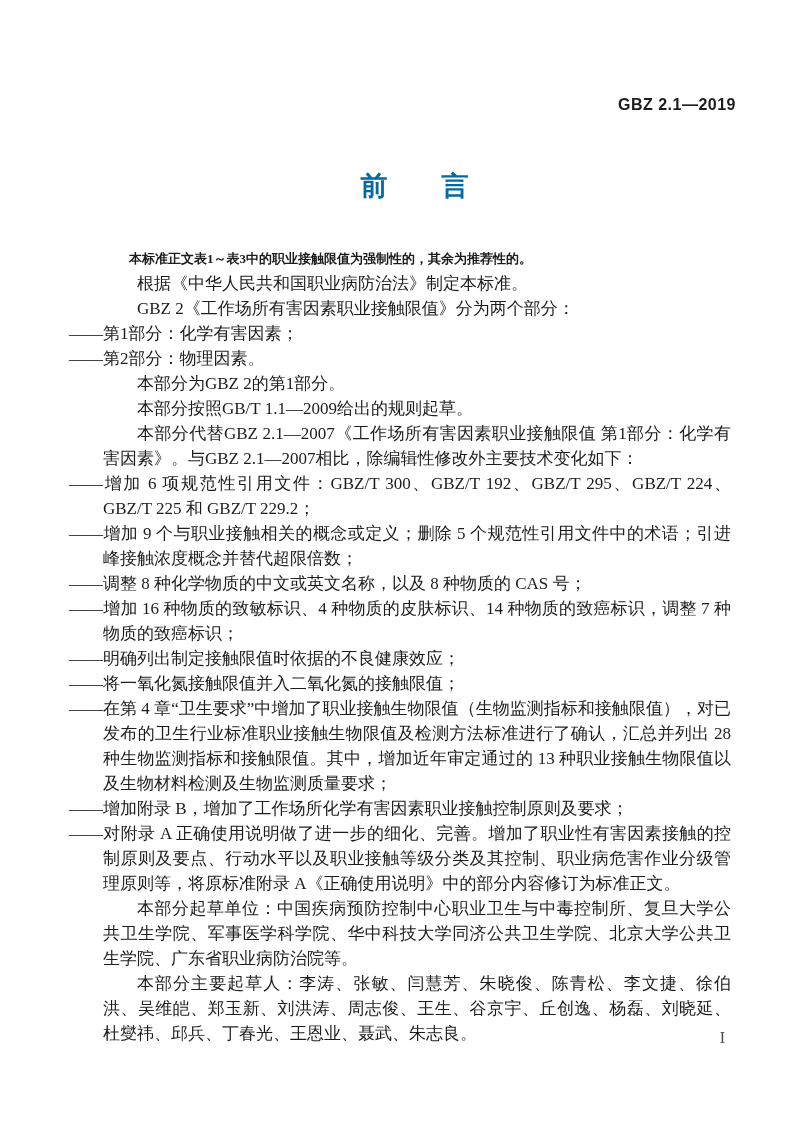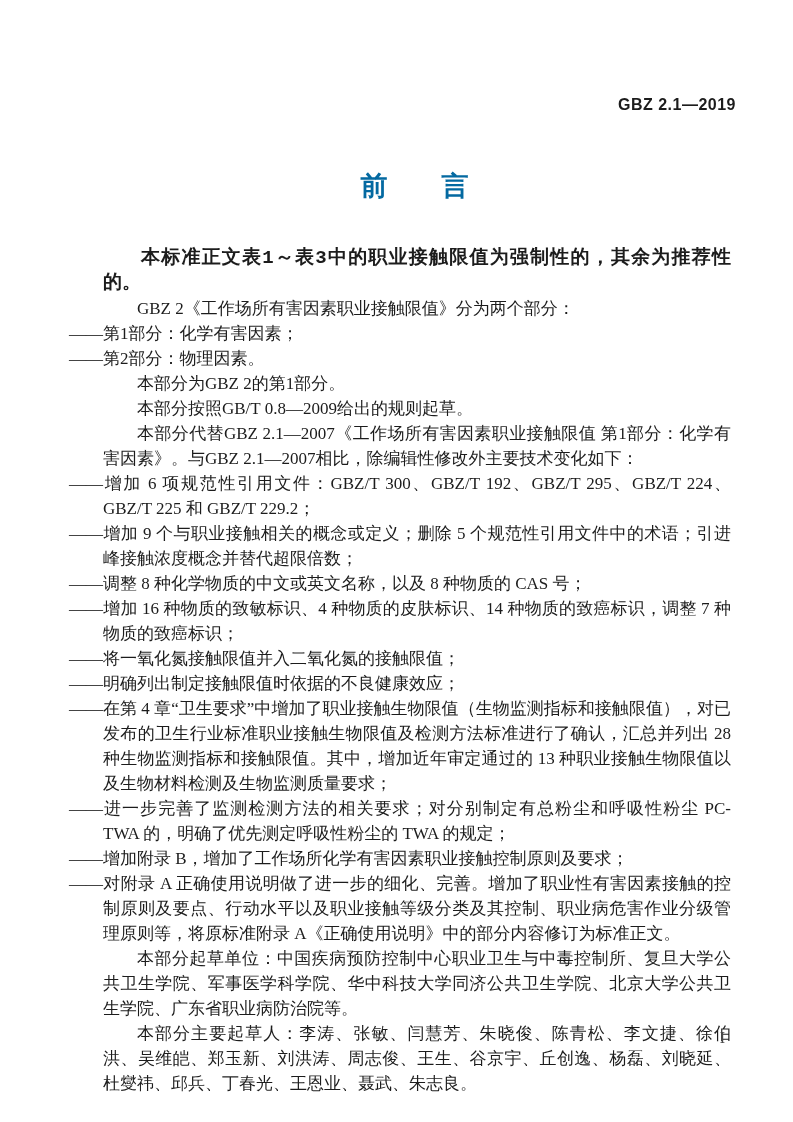--- a/index.html
+++ b/index.html
@@ -51,22 +51,22 @@
   .doc-body p {
     margin: 0;
     padding: 0;
   }
   .para {
     text-indent: 2em;
   }
   .para-strong {
     text-indent: 2em;
     font-weight: bold;
-    font-family: Liberation Mono, monospace;
-    font-size: 19px;
+    font-family: Liberation Serif, serif;
+    font-size: 13px;
   }
   .item {
     padding-left: 4em;
     text-indent: -2em;
   }
   .page-number {
     position: absolute;
     top: 1029px;
     right: 86px;
     font-size: 16px;
@@ -80,34 +80,34 @@
 <div class="page">
 
   <div class="page-header">
     <span>GBZ 2.1—2019</span>
   </div>
 
   <h1 class="doc-title">前　　言</h1>
 
   <div class="doc-body">
     <p class="para-strong">本标准正文表1～表3中的职业接触限值为强制性的，其余为推荐性的。</p>
+    <p class="para">根据《中华人民共和国职业病防治法》制定本标准。</p>
     <p class="para">GBZ 2《工作场所有害因素职业接触限值》分为两个部分：</p>
     <p class="item">——第1部分：化学有害因素；</p>
     <p class="item">——第2部分：物理因素。</p>
     <p class="para">本部分为GBZ 2的第1部分。</p>
-    <p class="para">本部分按照GB/T 0.8—2009给出的规则起草。</p>
+    <p class="para">本部分按照GB/T 1.1—2009给出的规则起草。</p>
     <p class="para">本部分代替GBZ 2.1—2007《工作场所有害因素职业接触限值 第1部分：化学有害因素》。与GBZ 2.1—2007相比，除编辑性修改外主要技术变化如下：</p>
     <p class="item">——增加 6 项规范性引用文件：GBZ/T 300、GBZ/T 192、GBZ/T 295、GBZ/T 224、GBZ/T 225 和 GBZ/T 229.2；</p>
     <p class="item">——增加 9 个与职业接触相关的概念或定义；删除 5 个规范性引用文件中的术语；引进峰接触浓度概念并替代超限倍数；</p>
     <p class="item">——调整 8 种化学物质的中文或英文名称，以及 8 种物质的 CAS 号；</p>
     <p class="item">——增加 16 种物质的致敏标识、4 种物质的皮肤标识、14 种物质的致癌标识，调整 7 种物质的致癌标识；</p>
+    <p class="item">——明确列出制定接触限值时依据的不良健康效应；</p>
     <p class="item">——将一氧化氮接触限值并入二氧化氮的接触限值；</p>
-    <p class="item">——明确列出制定接触限值时依据的不良健康效应；</p>
     <p class="item">——在第 4 章“卫生要求”中增加了职业接触生物限值（生物监测指标和接触限值），对已发布的卫生行业标准职业接触生物限值及检测方法标准进行了确认，汇总并列出 28 种生物监测指标和接触限值。其中，增加近年审定通过的 13 种职业接触生物限值以及生物材料检测及生物监测质量要求；</p>
-    <p class="item">——进一步完善了监测检测方法的相关要求；对分别制定有总粉尘和呼吸性粉尘 PC-TWA 的，明确了优先测定呼吸性粉尘的 TWA 的规定；</p>
     <p class="item">——增加附录 B，增加了工作场所化学有害因素职业接触控制原则及要求；</p>
     <p class="item">——对附录 A 正确使用说明做了进一步的细化、完善。增加了职业性有害因素接触的控制原则及要点、行动水平以及职业接触等级分类及其控制、职业病危害作业分级管理原则等，将原标准附录 A《正确使用说明》中的部分内容修订为标准正文。</p>
     <p class="para">本部分起草单位：中国疾病预防控制中心职业卫生与中毒控制所、复旦大学公共卫生学院、军事医学科学院、华中科技大学同济公共卫生学院、北京大学公共卫生学院、广东省职业病防治院等。</p>
     <p class="para">本部分主要起草人：李涛、张敏、闫慧芳、朱晓俊、陈青松、李文捷、徐伯洪、吴维皑、郑玉新、刘洪涛、周志俊、王生、谷京宇、丘创逸、杨磊、刘晓延、杜燮祎、邱兵、丁春光、王恩业、聂武、朱志良。</p>
 
   </div>
 
   <div class="page-number">I</div>
 
 </div>

